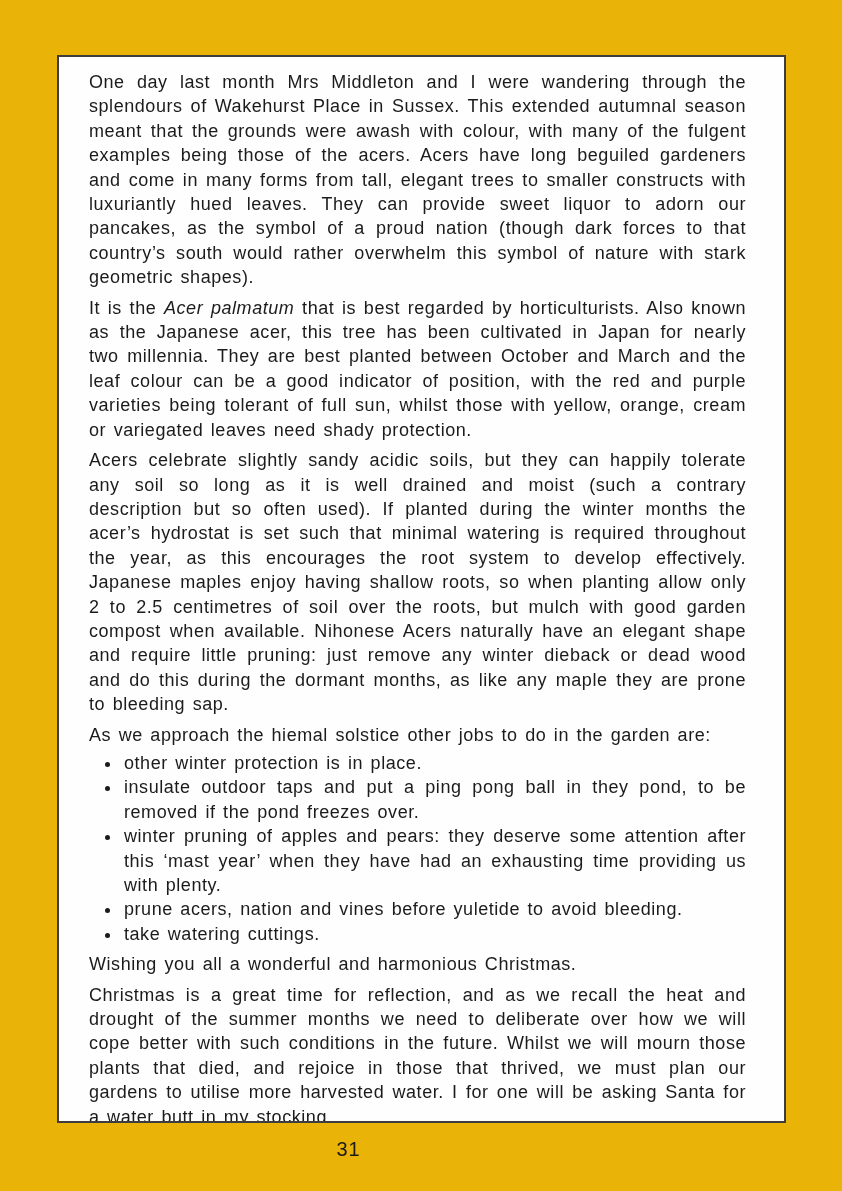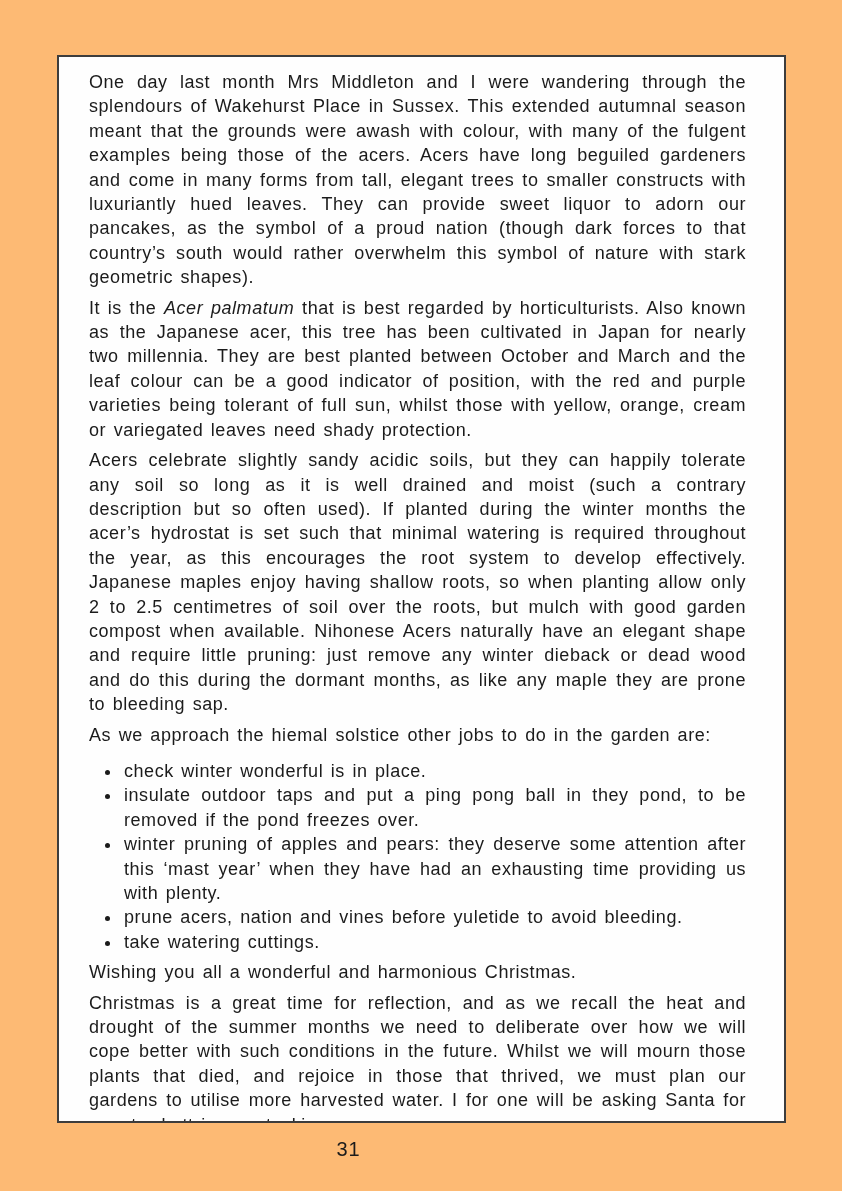--- a/index.html
+++ b/index.html
@@ -5,21 +5,21 @@
   * { margin: 0; padding: 0; box-sizing: border-box; }
   html, body {
     width: 842px;
     background: #ffffff;
     font-family: "Liberation Sans", sans-serif;
   }
   .page {
     position: relative;
     width: 842px;
     height: 1191px;
-    background: #fdba74;
+    background: #eab308;
     overflow: hidden;
   }
   .content-box {
     position: absolute;
     left: 57px;
     top: 55px;
     width: 729px;
     height: 1068px;
     border: 2px solid #3d3d3d;
     background: #fefefe;
@@ -29,21 +29,21 @@
   .content-box p,
   .content-box li {
     font-size: 18px;
     line-height: 24.4px;
     letter-spacing: 0.55px;
     word-spacing: 2px;
     color: #1b1b1b;
     text-align: justify;
   }
   .content-box p { margin-bottom: 6px; }
-  .content-box p.list-intro { margin-bottom: 12px; }
+  .content-box p.list-intro { margin-bottom: 4px; }
   .bullet-list {
     list-style: disc outside;
     padding-left: 33px;
     margin-bottom: 6px;
   }
   .bullet-list li { padding-left: 2px; }
   .page-number {
     position: absolute;
     left: 0;
     top: 1138px;
@@ -58,21 +58,21 @@
 </head>
 <body>
 
 <div class="page">
   <div class="content-box">
     <p>One day last month Mrs Middleton and I were wandering through the splendours of Wakehurst Place in Sussex. This extended autumnal season meant that the grounds were awash with colour, with many of the fulgent examples being those of the acers. Acers have long beguiled gardeners and come in many forms from tall, elegant trees to smaller constructs with luxuriantly hued leaves. They can provide sweet liquor to adorn our pancakes, as the symbol of a proud nation (though dark forces to that country’s south would rather overwhelm this symbol of nature with stark geometric shapes).</p>
     <p><span>It is the </span><em>Acer palmatum</em><span> that is best regarded by horticulturists. Also known as the Japanese acer, this tree has been cultivated in Japan for nearly two millennia. They are best planted between October and March and the leaf colour can be a good indicator of position, with the red and purple varieties being tolerant of full sun, whilst those with yellow, orange, cream or variegated leaves need shady protection.</span></p>
     <p>Acers celebrate slightly sandy acidic soils, but they can happily tolerate any soil so long as it is well drained and moist (such a contrary description but so often used). If planted during the winter months the acer’s hydrostat is set such that minimal watering is required throughout the year, as this encourages the root system to develop effectively. Japanese maples enjoy having shallow roots, so when planting allow only 2 to 2.5 centimetres of soil over the roots, but mulch with good garden compost when available. Nihonese Acers naturally have an elegant shape and require little pruning: just remove any winter dieback or dead wood and do this during the dormant months, as like any maple they are prone to bleeding sap.</p>
     <p class="list-intro">As we approach the hiemal solstice other jobs to do in the garden are:</p>
     <ul class="bullet-list">
-      <li>check winter wonderful is in place.</li>
+      <li>other winter protection is in place.</li>
       <li>insulate outdoor taps and put a ping pong ball in they pond, to be removed if the pond freezes over.</li>
       <li>winter pruning of apples and pears: they deserve some attention after this ‘mast year’ when they have had an exhausting time providing us with plenty.</li>
       <li>prune acers, nation and vines before yuletide to avoid bleeding.</li>
       <li>take watering cuttings.</li>
     </ul>
     <p>Wishing you all a wonderful and harmonious Christmas.</p>
     <p>Christmas is a great time for reflection, and as we recall the heat and drought of the summer months we need to deliberate over how we will cope better with such conditions in the future. Whilst we will mourn those plants that died, and rejoice in those that thrived, we must plan our gardens to utilise more harvested water. I for one will be asking Santa for a water butt in my stocking.</p>
 
   </div>
   <div class="page-number">31</div>

